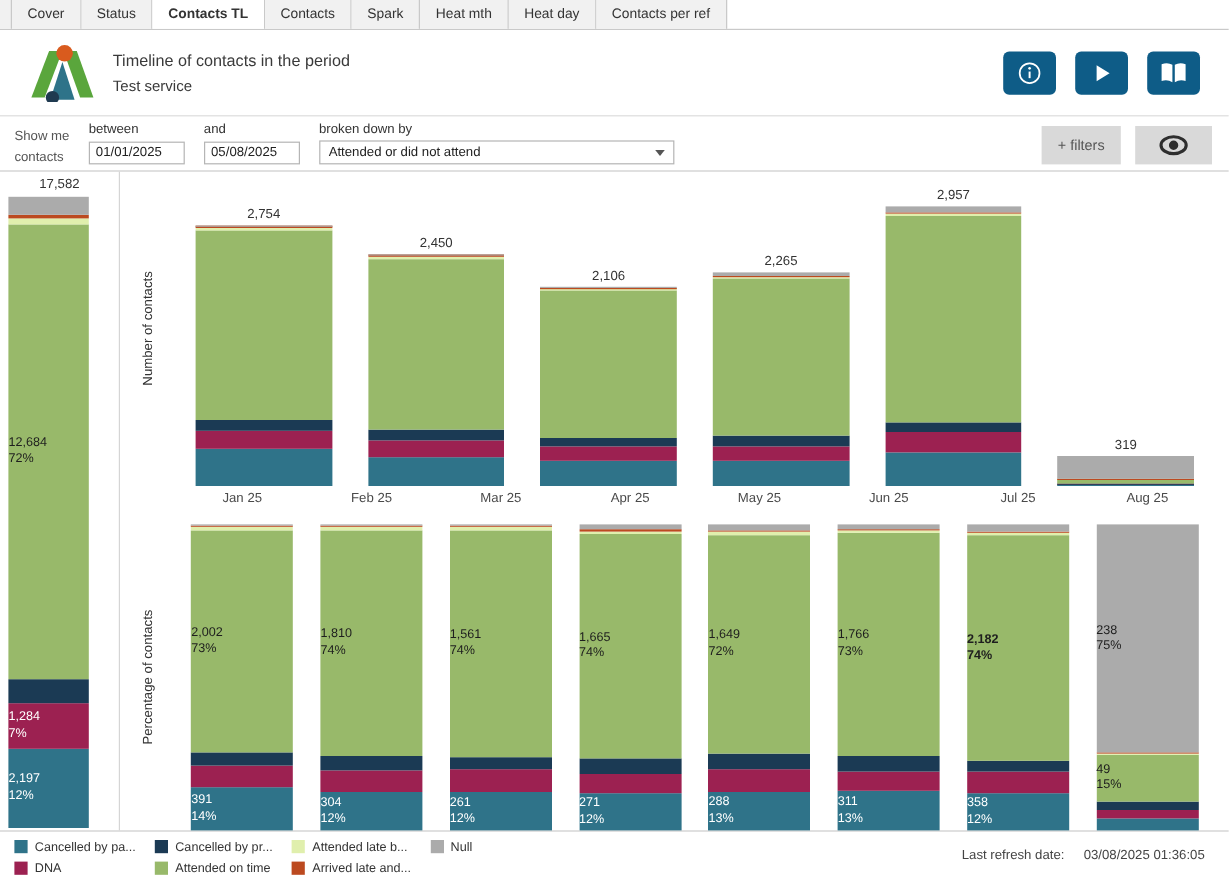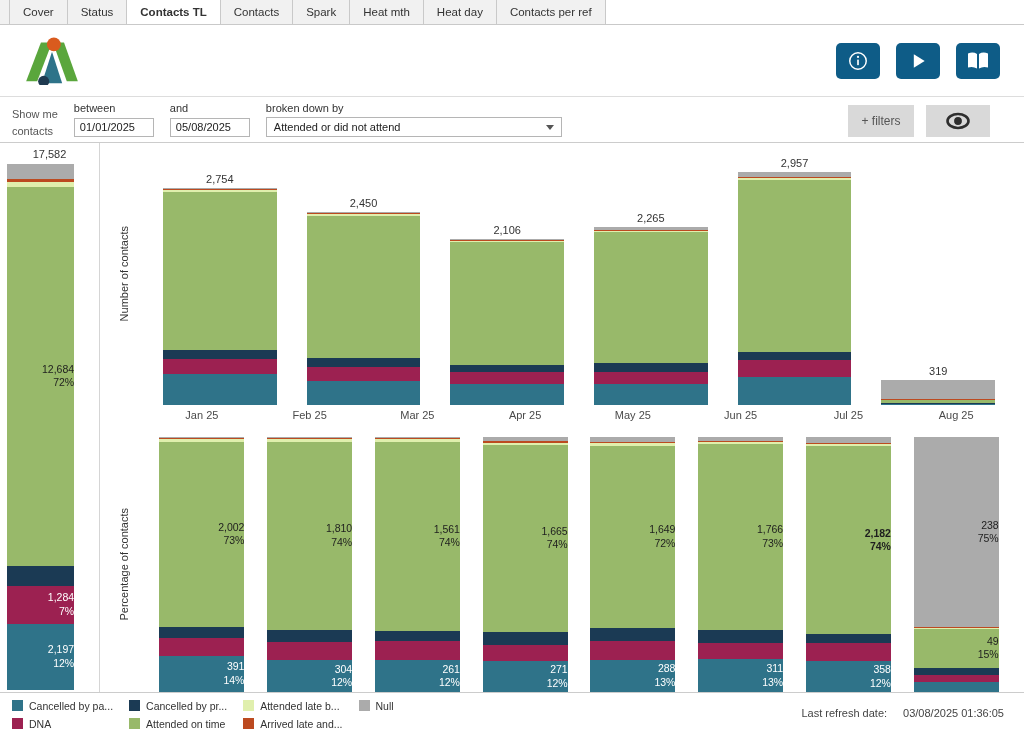--- a/index.html
+++ b/index.html
@@ -30,21 +30,21 @@
   .showme { font-size:11px; color:#555; line-height:1.55; margin-top:4px; }
   .fgroup { margin-left:16px; }
   .flabel { display:block; font-size:11px; color:#333; margin-bottom:3px; }
   .finput { width:80px; height:19px; border:1px solid #b5b5b5; font-size:11px; color:#222;
             padding:1px 5px; font-family:"Liberation Sans",sans-serif; }
   .fselect { width:296px; height:20px; border:1px solid #b5b5b5; background:#fff;
              display:flex; align-items:center; justify-content:space-between;
              padding:0 7px; font-size:11px; color:#222; cursor:pointer; }
   .caret { width:0; height:0; border-left:4px solid transparent; border-right:4px solid transparent;
            border-top:5px solid #555; }
-  .filter-right { margin-left:auto; display:flex; gap:12px; margin-top:3px; margin-right:24px; }
+  .filter-right { margin-left:auto; display:flex; gap:12px; margin-top:3px; margin-right:4px; }
   .gbtn { height:32px; border:none; background:#d9d9d9; color:#555; font-size:12px;
           cursor:pointer; display:flex; align-items:center; justify-content:center; }
   .gbtn.filters { width:66px; }
   .gbtn.eye { width:64px; }
   
   .main { height:549px; display:flex; }
   .total-col { width:100px; display:flex; flex-direction:column; align-items:center;
                padding-top:5px; border-right:1px solid #d5d5d5; }
   .total-label { font-size:11px; color:#333; height:14px; }
   .charts-col { flex:1; display:flex; flex-direction:column; padding-right:14px; }
@@ -52,21 +52,21 @@
   .row-months { height:26px; display:flex; }
   .row-bottom { height:261px; display:flex; padding-top:6px; }
   .ylabel-cell { width:48px; display:flex; align-items:center; justify-content:center; }
   .ylabel { writing-mode:vertical-rl; transform:rotate(180deg); font-size:11px; color:#333; }
   .bars { flex:1; display:flex; }
   .bcol { flex:1; display:flex; flex-direction:column; align-items:center; justify-content:flex-end; }
   .bar-total-label { font-size:11px; color:#333; margin-bottom:3px; }
   .stack { width:79%; display:flex; flex-direction:column-reverse; }
   .seg { flex-basis:0; position:relative; min-height:0; }
   .seg-label { position:absolute; inset:0; display:flex; flex-direction:column;
-               align-items:flex-end; justify-content:center; font-size:10.5px;
+               align-items:flex-start; justify-content:center; font-size:10.5px;
                line-height:1.3; text-align:center; pointer-events:none; }
   .mcol { flex:1; text-align:center; font-size:11px; color:#4a4a4a; padding-top:4px; }
   .ml-gutter { width:48px; }
   
   .footer { height:41px; border-top:1px solid #ccc; display:flex; align-items:flex-start;
             padding:5px 12px 0 12px; }
   .legend { display:grid; grid-auto-flow:column; grid-template-rows:repeat(2,15px);
             grid-auto-columns:max-content; column-gap:16px; row-gap:3px; }
   .legend-item { display:flex; align-items:center; font-size:10.5px; color:#333; }
   .swatch { width:11px; height:11px; margin-right:6px; flex:0 0 auto; }
@@ -90,20 +90,24 @@
   </div>
 
 <div class="header">
   <svg class="logo" viewBox="0 0 60 52">
     <polygon points="2,48 18,6 30,6 14,48" fill="#5aa63c"></polygon>
     <polygon points="31,6 43,6 58,48 46,48" fill="#5aa63c"></polygon>
     <polygon points="30,16 19,50 41,50" fill="#2e7389"></polygon>
     <circle cx="32" cy="8" r="7.5" fill="#d95b1e"></circle>
     <circle cx="21" cy="48" r="6" fill="#1f3a50"></circle>
   </svg>
+  <div class="titles">
+    <div class="title">Timeline of contacts in the period</div>
+    <div class="subtitle">Test service</div>
+  </div>
   <div class="header-buttons">
     <button class="hbtn" title="Info">
       <svg width="22" height="22" viewBox="0 0 24 24">
         <circle cx="12" cy="12" r="9" fill="none" stroke="#fff" stroke-width="1.6"></circle>
         <rect x="11.1" y="10.5" width="1.8" height="6" fill="#fff"></rect>
         <circle cx="12" cy="7.6" r="1.2" fill="#fff"></circle>
       </svg>
     </button>
     <button class="hbtn" title="Play">
       <svg width="20" height="20" viewBox="0 0 24 24">

